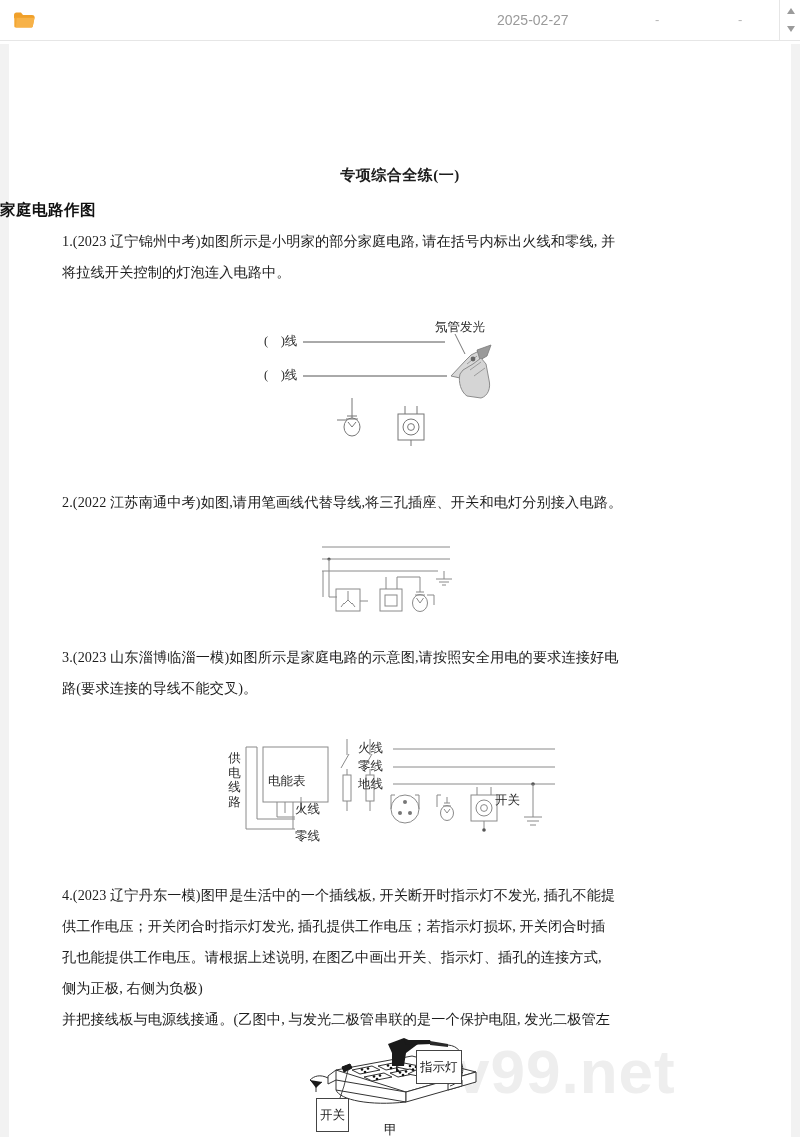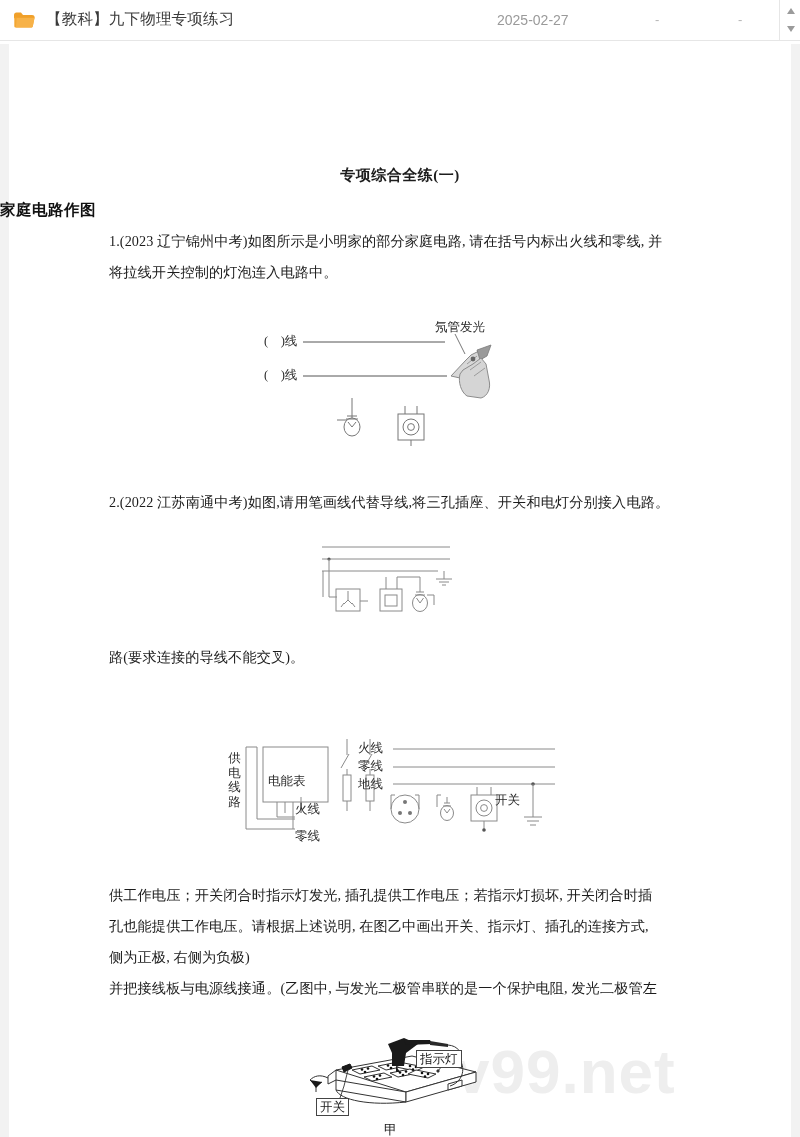--- a/index.html
+++ b/index.html
@@ -86,37 +86,36 @@
   }
 
   
   .qtext {
     position: absolute;
     left: 62px; width: 680px;
     font-size: 14.2px; color: #1c1c1c;
     line-height: 31px;
     text-align: justify;
     letter-spacing: .1px;
-    margin-left: 47px;
   }
   .qtext .indent { display: block; }
 
   
   .figure { position: absolute; }
   .fig-label {
     position: absolute;
     font-size: 12.5px; color: #2a2a2a;
     white-space: nowrap;
   }
   .fig-label-box {
     position: absolute;
     font-size: 12.5px; color: #1a1a1a;
     border: 1px solid #444;
     background: #fff;
-    padding: 0 3px;
+    padding: 8px 3px;
     white-space: nowrap;
     line-height: 16px;
   }
   .fig-caption {
     position: absolute;
     font-size: 13px; color: #1a1a1a;
     white-space: nowrap;
   }
   svg { display: block; }
 </style>
@@ -126,21 +125,20 @@
 <div class="header-bar">
 
   <span class="folder-icon">
     <svg width="21" height="16" viewBox="0 0 21 16">
       <path d="M0 3.2 C0 1.6 1 0.6 2.4 0.6 L7 0.6 L9 3.0 L18 3.0 C19.5 3.0 20.6 3.9 20.6 5.2 L20.6 6.2 L0 6.2 Z" fill="#f0a02a"></path>
       <path d="M0.3 5.6 L20.4 5.6 C20.4 5.6 19.2 13.2 18.7 14.6 C18.4 15.4 17.8 15.6 16.9 15.6 L1.9 15.6 C0.9 15.6 0.3 15.0 0.3 14.0 Z" fill="#f3a733"></path>
       <path d="M2.6 6.0 L20.6 6.0 L18.8 14.2 C18.6 15.2 18.0 15.6 17.0 15.6 L2.0 15.6 Z" fill="#f7b248"></path>
     </svg>
   </span>
 
-  <span class="header-title">【教科】九下物理专项练习</span>
   <span class="header-date">2025-02-27</span>
   <span class="header-dash-1">-</span>
   <span class="header-dash-2">-</span>
 
   <span class="header-divider"></span>
   <span class="scroll-up"></span>
   <span class="scroll-down"></span>
 </div>
 
 <div class="page">
@@ -253,20 +251,21 @@
         <line x1="110" y1="46" x2="110" y2="53"></line>
         <path d="M106.5 59 L110 64 L113.5 59"></path>
         <line x1="110" y1="46" x2="110" y2="38"></line>
         <line x1="117" y1="56" x2="124" y2="56"></line>
         <line x1="124" y1="56" x2="124" y2="66"></line>
       </g>
     </svg>
   </div>
 
   <div class="qtext" style="top:598px;">
+    <span class="indent">3.(2023 山东淄博临淄一模)如图所示是家庭电路的示意图,请按照安全用电的要求连接好电</span>
     <span class="indent">路(要求连接的导线不能交叉)。</span>
   </div>
 
   <div class="figure" style="left:225px; top:685px; width:340px; height:125px;">
 
     <span class="fig-label" style="left:3px; top:22px; width:13px; white-space:normal; line-height:14.5px; text-align:center;">供电线路</span>
 
     <span class="fig-label" style="left:43px; top:44px;">电能表</span>
     <span class="fig-label" style="left:70px; top:72px;">火线</span>
     <span class="fig-label" style="left:70px; top:99px;">零线</span>
@@ -349,20 +348,21 @@
         <circle cx="259" cy="79" r="3.4"></circle>
         <line x1="252" y1="58" x2="252" y2="66"></line>
         <line x1="266" y1="58" x2="266" y2="66"></line>
         <line x1="259" y1="92" x2="259" y2="100"></line>
         <circle cx="259" cy="101" r="1.8" fill="#555" stroke="none"></circle>
       </g>
     </svg>
   </div>
 
   <div class="qtext" style="top:836px;">
+    <span class="indent">4.(2023 辽宁丹东一模)图甲是生活中的一个插线板, 开关断开时指示灯不发光, 插孔不能提</span>
     <span class="indent">供工作电压；开关闭合时指示灯发光, 插孔提供工作电压；若指示灯损坏, 开关闭合时插</span>
     <span class="indent">孔也能提供工作电压。请根据上述说明, 在图乙中画出开关、指示灯、插孔的连接方式,</span>
     <span class="indent">侧为正极, 右侧为负极)</span>
     <span class="indent">并把接线板与电源线接通。(乙图中, 与发光二极管串联的是一个保护电阻, 发光二极管左</span>
   </div>
 
   <div class="figure" style="left:300px; top:982px; width:200px; height:112px;">
 
     <span class="fig-label-box" style="left:116px; top:24px;">指示灯</span>
     <span class="fig-label-box" style="left:16px; top:72px;">开关</span>

